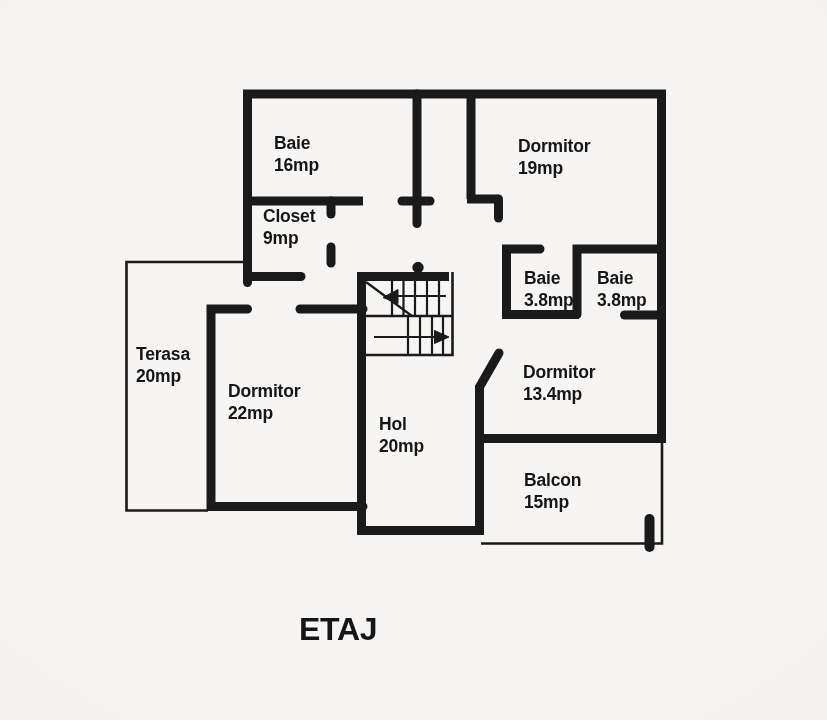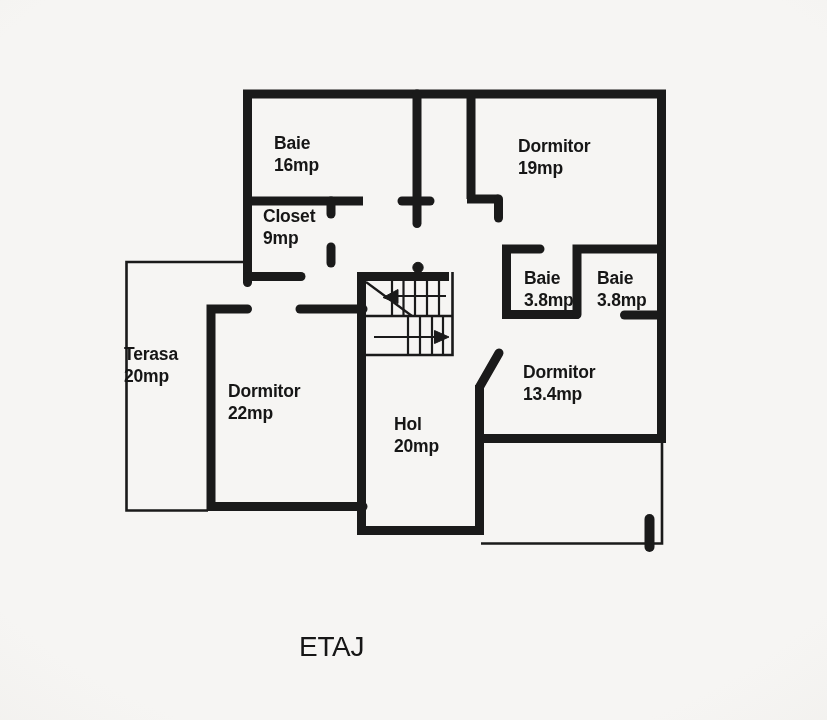--- a/index.html
+++ b/index.html
@@ -18,23 +18,23 @@
     font-weight:bold;
     font-size:17.5px;
     line-height:21.5px;
     letter-spacing:-0.2px;
     color:var(--ink,#161616);
     white-space:nowrap;
   }
   .room-label span{display:block;}
   .plan-title{
     position:absolute;
-    left:299px;top:630px;
-    font-weight:normal;
-    font-size:28px;
+    left:299px;top:613px;
+    font-weight:bold;
+    font-size:32px;
     line-height:33px;
     letter-spacing:-0.3px;
     color:var(--ink,#161616);
     white-space:nowrap;
   }
   .plan-title span{display:block;}
 </style>
 </head>
 <body>
 
@@ -130,34 +130,38 @@
     <span>9mp</span>
   </div>
   <div class="room-label" style="left:524px;top:268px">
     <span>Baie</span>
     <span>3.8mp</span>
   </div>
   <div class="room-label" style="left:597px;top:268px">
     <span>Baie</span>
     <span>3.8mp</span>
   </div>
-  <div class="room-label" style="left:124px;top:344px">
+  <div class="room-label" style="left:136px;top:344px">
     <span>Terasa</span>
     <span>20mp</span>
   </div>
   <div class="room-label" style="left:228px;top:381px">
     <span>Dormitor</span>
     <span>22mp</span>
   </div>
   <div class="room-label" style="left:523px;top:362px">
     <span>Dormitor</span>
     <span>13.4mp</span>
   </div>
-  <div class="room-label" style="left:394px;top:414px">
+  <div class="room-label" style="left:379px;top:414px">
     <span>Hol</span>
     <span>20mp</span>
+  </div>
+  <div class="room-label" style="left:524px;top:470px">
+    <span>Balcon</span>
+    <span>15mp</span>
   </div>
 
   <div class="plan-title">
     <span>ETAJ</span>
   </div>
 
 </div>
 
 </body></html>

